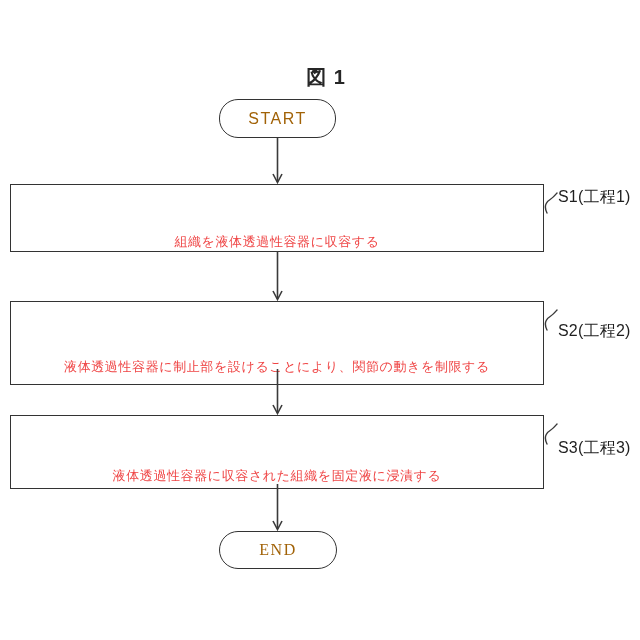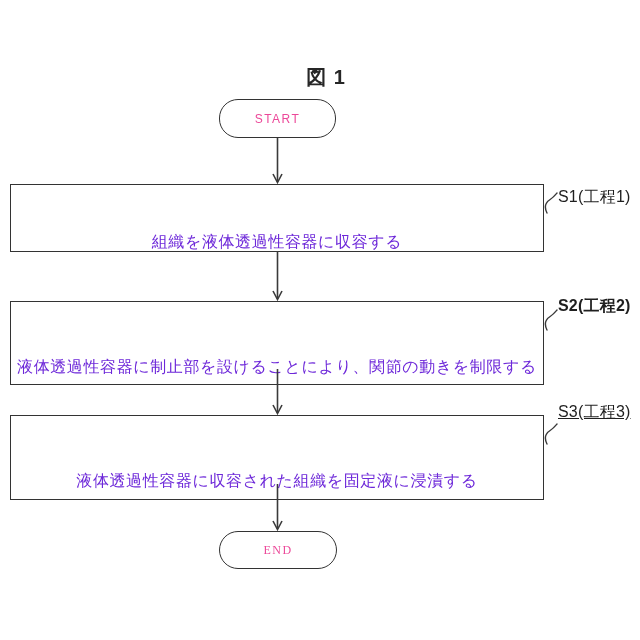--- a/index.html
+++ b/index.html
@@ -35,43 +35,43 @@
     border-radius: 19px;
     background: #ffffff;
     display: flex;
     align-items: center;
     justify-content: center;
     box-sizing: border-box;
   }
   .terminal.start { left: 219px; top: 99px;  width: 117px; height: 39px; }
   .terminal.end   { left: 219px; top: 531px; width: 118px; height: 38px; font-family: Liberation Serif, serif; }
   .terminal span {
-    font-size: 12px;
+    font-size: 16px;
     letter-spacing: 1.5px;
-    color: #ec4899;
+    color: #a16207;
     font-stretch: condensed;
   }
   .step-box {
     position: absolute;
     left: 10px;
     width: 534px;
     border: 1.8px solid #333333;
     background: #ffffff;
     box-sizing: border-box;
     display: flex;
     align-items: center;
     justify-content: center;
   }
   .step-box.b1 { top: 184px; height: 68px; }
   .step-box.b2 { top: 301px; height: 84px; }
-  .step-box.b3 { top: 415px; height: 85px; }
+  .step-box.b3 { top: 415px; height: 74px; }
   .step-box span {
-    font-size: 16px;
+    font-size: 13px;
     letter-spacing: 0.6px;
-    color: #6d28d9;
+    color: #ef4444;
     white-space: nowrap;
     margin-top: 48px;
   }
   .arrow {
     position: absolute;
     left: 270px;
   }
   .arrow line, .arrow polyline {
     stroke: #3a3a3a;
     stroke-width: 1.6;
@@ -79,22 +79,22 @@
   }
   .ref-label {
     position: absolute;
     left: 558px;
     font-size: 16px;
     letter-spacing: 0.2px;
     color: #1f1f1f;
     white-space: nowrap;
   }
   .ref-label.r1 { top: 187px; }
-  .ref-label.r2 { top: 296px; font-weight: bold; }
-  .ref-label.r3 { top: 402px; text-decoration: underline; }
+  .ref-label.r2 { top: 321px; }
+  .ref-label.r3 { top: 438px; }
   .leader {
     position: absolute;
     left: 544px;
   }
   .leader.l1 { top: 192px; }
   .leader.l2 { top: 309px; }
   .leader.l3 { top: 423px; }
   .leader path {
     stroke: #3a3a3a;
     stroke-width: 1.4;

